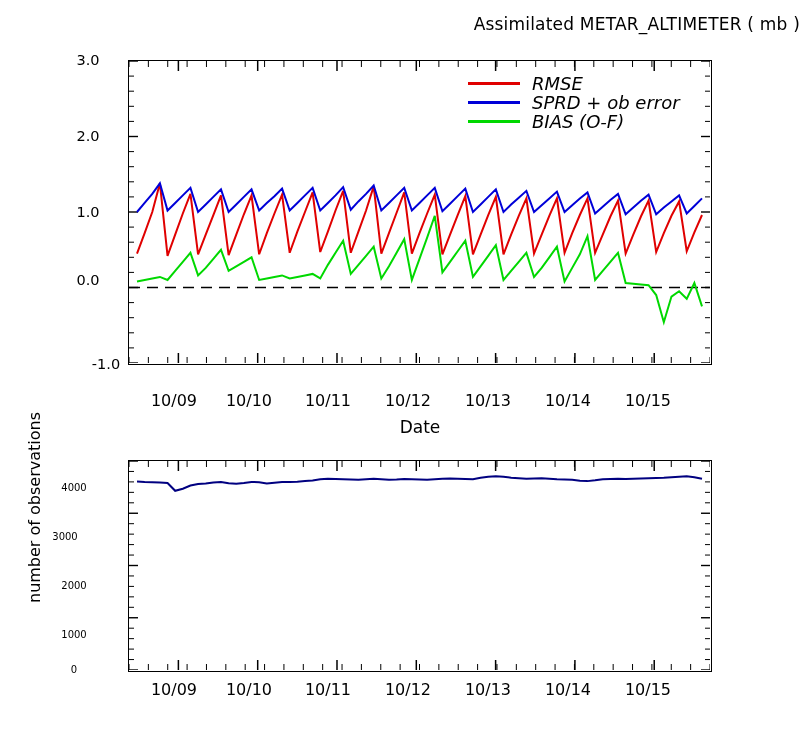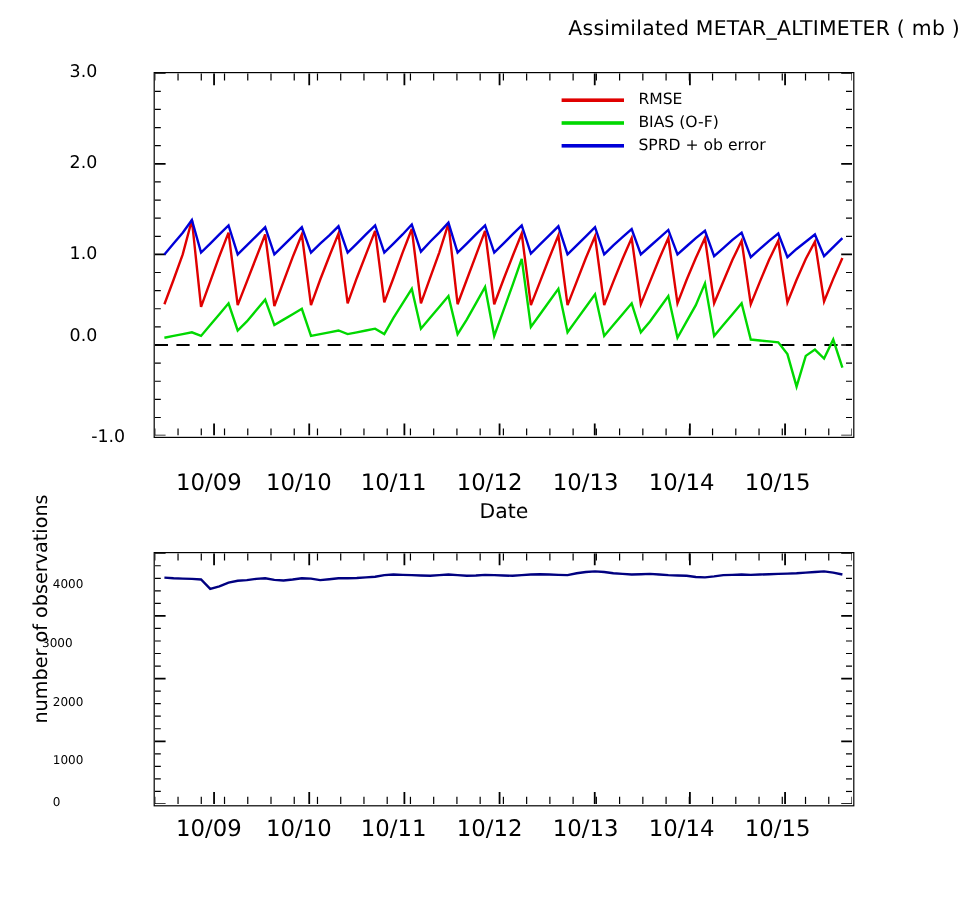--- a/index.html
+++ b/index.html
@@ -46,44 +46,45 @@
     height: 305px;
     border: 1.6px solid #000;
     box-sizing: border-box;
   }
   #top-plot svg, #bottom-plot svg {
     display: block;
   }
   .ylab {
     position: absolute;
     font-size: 14.5px;
-    text-align: left;
+    text-align: center;
     width: 60px;
   }
   .xlab {
     position: absolute;
-    font-size: 19px;
+    font-size: 16px;
     text-align: center;
     width: 80px;
   }
   #date-label {
     position: absolute;
     left: 128px;
     top: 417px;
     width: 584px;
     text-align: center;
     font-size: 17px;
   }
   
   #legend {
     position: absolute;
     left: 468px;
     top: 74px;
     width: 230px;
-    font-size: 13px;
+    font-size: 18px;
+    font-style: italic;
   }
   .legend-row {
     display: flex;
     align-items: center;
     height: 19px;
   }
   .legend-swatch {
     width: 52px;
     height: 2.5px;
     margin-right: 12px;
@@ -270,26 +271,26 @@
           <polyline points="8.00,220.46 15.64,218.95 23.27,217.44 30.91,215.93 38.54,218.95 46.18,209.89 53.81,200.83 61.45,191.77 69.08,214.42 76.72,206.87 84.35,197.81 91.99,188.75 99.62,209.89 107.26,205.36 114.89,200.83 122.53,196.30 130.16,218.95 137.80,217.44 145.43,215.93 153.07,214.42 160.70,217.44 168.34,215.93 175.97,214.42 183.61,212.91 191.24,217.44 198.88,203.85 206.51,191.77 214.15,179.69 221.78,212.91 229.42,203.85 237.05,194.79 244.69,185.73 252.32,217.44 259.96,205.36 267.59,191.77 275.23,178.18 282.86,218.95 290.50,197.81 298.14,176.67 305.77,154.78 313.41,211.40 321.04,200.83 328.68,190.26 336.31,179.69 343.95,215.93 351.58,205.36 359.22,194.79 366.85,184.22 374.49,218.95 382.12,209.89 389.76,200.83 397.39,191.77 405.03,215.93 412.66,206.87 420.30,196.30 427.93,185.73 435.57,220.46 443.20,206.87 450.84,193.28 458.47,175.16 466.11,218.95 473.74,209.89 481.38,200.83 489.01,191.77 496.65,221.97 504.28,222.72 511.92,223.48 519.55,224.24 527.19,234.05 534.82,261.23 542.46,235.56 550.09,230.28 557.73,237.82 565.36,221.97 573.00,245.38" fill="none" stroke="#00d800" stroke-width="2" stroke-linejoin="miter" stroke-linecap="butt"></polyline>
         </svg>
     </div>
 
     <div id="legend">
       <div class="legend-row">
         <span class="legend-swatch" style="background:#e00000"></span>
         <span>RMSE</span>
       </div>
       <div class="legend-row">
+        <span class="legend-swatch" style="background:#0000d8"></span>
+        <span>SPRD + ob error</span>
+      </div>
+      <div class="legend-row">
         <span class="legend-swatch" style="background:#00d800"></span>
         <span>BIAS (O-F)</span>
-      </div>
-      <div class="legend-row">
-        <span class="legend-swatch" style="background:#0000d8"></span>
-        <span>SPRD + ob error</span>
       </div>
     </div>
   </div>
 
   <div id="bottom-panel">
 
     <div id="yaxis-title">number of observations</div>
 
     <div class="ylab tick-text-small" style="left:44px; top:32px;">4000</div>
     <div class="ylab tick-text-small" style="left:35px; top:81px;">3000</div>

